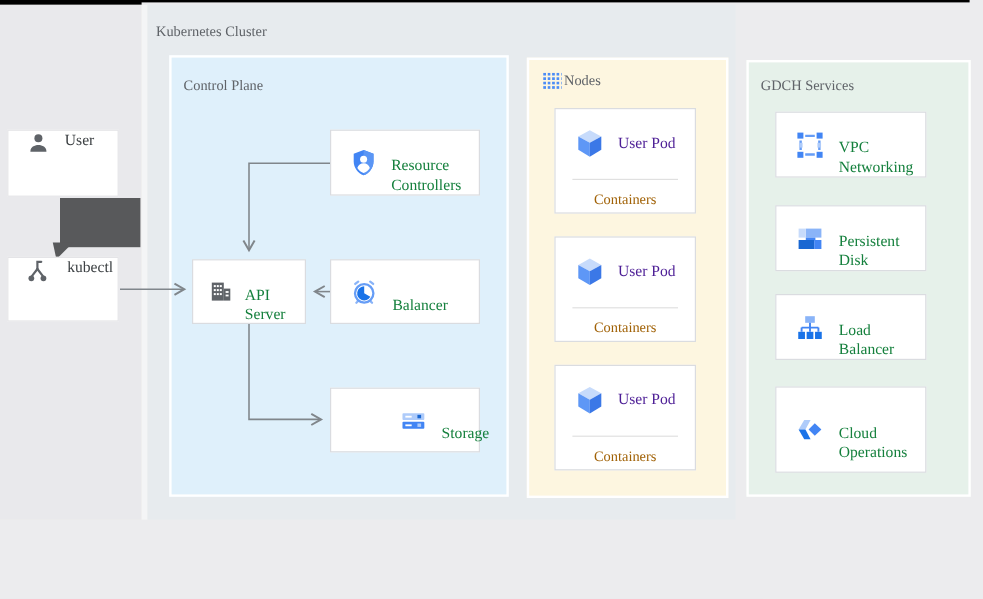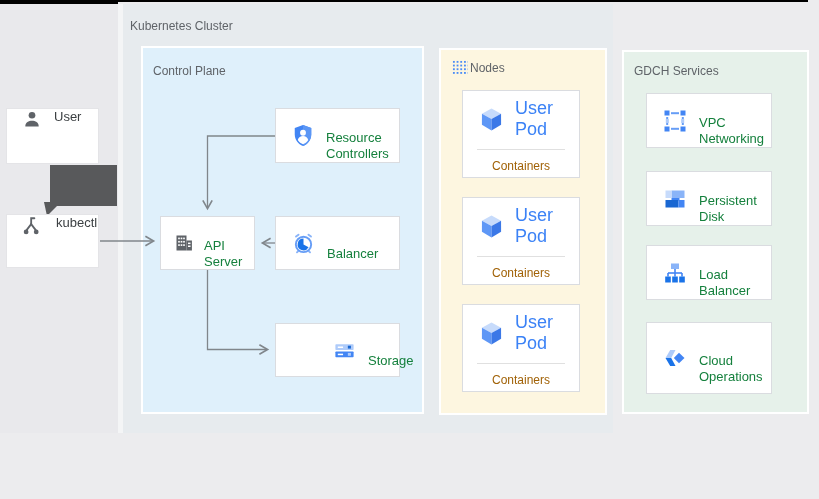--- a/index.html
+++ b/index.html
@@ -1,19 +1,19 @@
 <!DOCTYPE html>
 <html><head>
 <meta charset="utf-8">
 <style>
   html,body{margin:0;padding:0;background:#ececee;}
   #stage{
     position:relative;width:819px;height:499px;overflow:hidden;
     background:#ececee;
-    font-family:Liberation Sans, sans-serif;
+    font-family:Liberation Serif, serif;
     -webkit-font-smoothing:antialiased;
   }
   .abs{position:absolute;}
   
   .topbar{left:0;top:0;width:808px;height:2px;background:#000;}
   .topbar-thick{left:0;top:0;width:118px;height:4px;background:#000;}
   
   .left-band{left:0;top:4px;width:118px;height:429px;background:#e9e9ec;}
   .gap-strip{left:118px;top:4px;width:5px;height:429px;background:#f4f5f6;}
   .cluster{left:123px;top:4px;width:490px;height:429px;background:#e7ebee;}
@@ -39,21 +39,21 @@
   }
   .actor .icon{flex:0 0 auto;margin:0 12px 0 15px;display:flex;align-items:center;}
   .actor .label{font-size:13px;color:#3c4043;}
   
   .pod{
     background:#fff;border:1px solid #dadce0;box-sizing:border-box;
     display:flex;flex-direction:column;
   }
   .pod-top{height:56px;display:flex;align-items:center;padding-left:17px;}
   .pod-top .icon{margin-right:12px;display:flex;}
-  .pod-top .label{font-size:18px;color:#3b82f6;}
+  .pod-top .label{font-size:13px;color:#4c1d95;}
   .pod-divider{height:1px;background:#e0e0e0;margin:2px 14px 0 14px;}
   .pod-sub{margin-top:9px;text-align:center;font-size:12px;color:#a16207;}
   
   .nodes-header{left:452px;top:60px;display:flex;align-items:center;gap:2px;}
   .dot-grid{
     width:16px;height:15px;
     background-image:radial-gradient(circle,#4c8df6 1.1px,rgba(76,141,246,0) 1.4px);
     background-size:3.7px 3.7px;background-position:0 0;
   }
   svg{display:block;}

